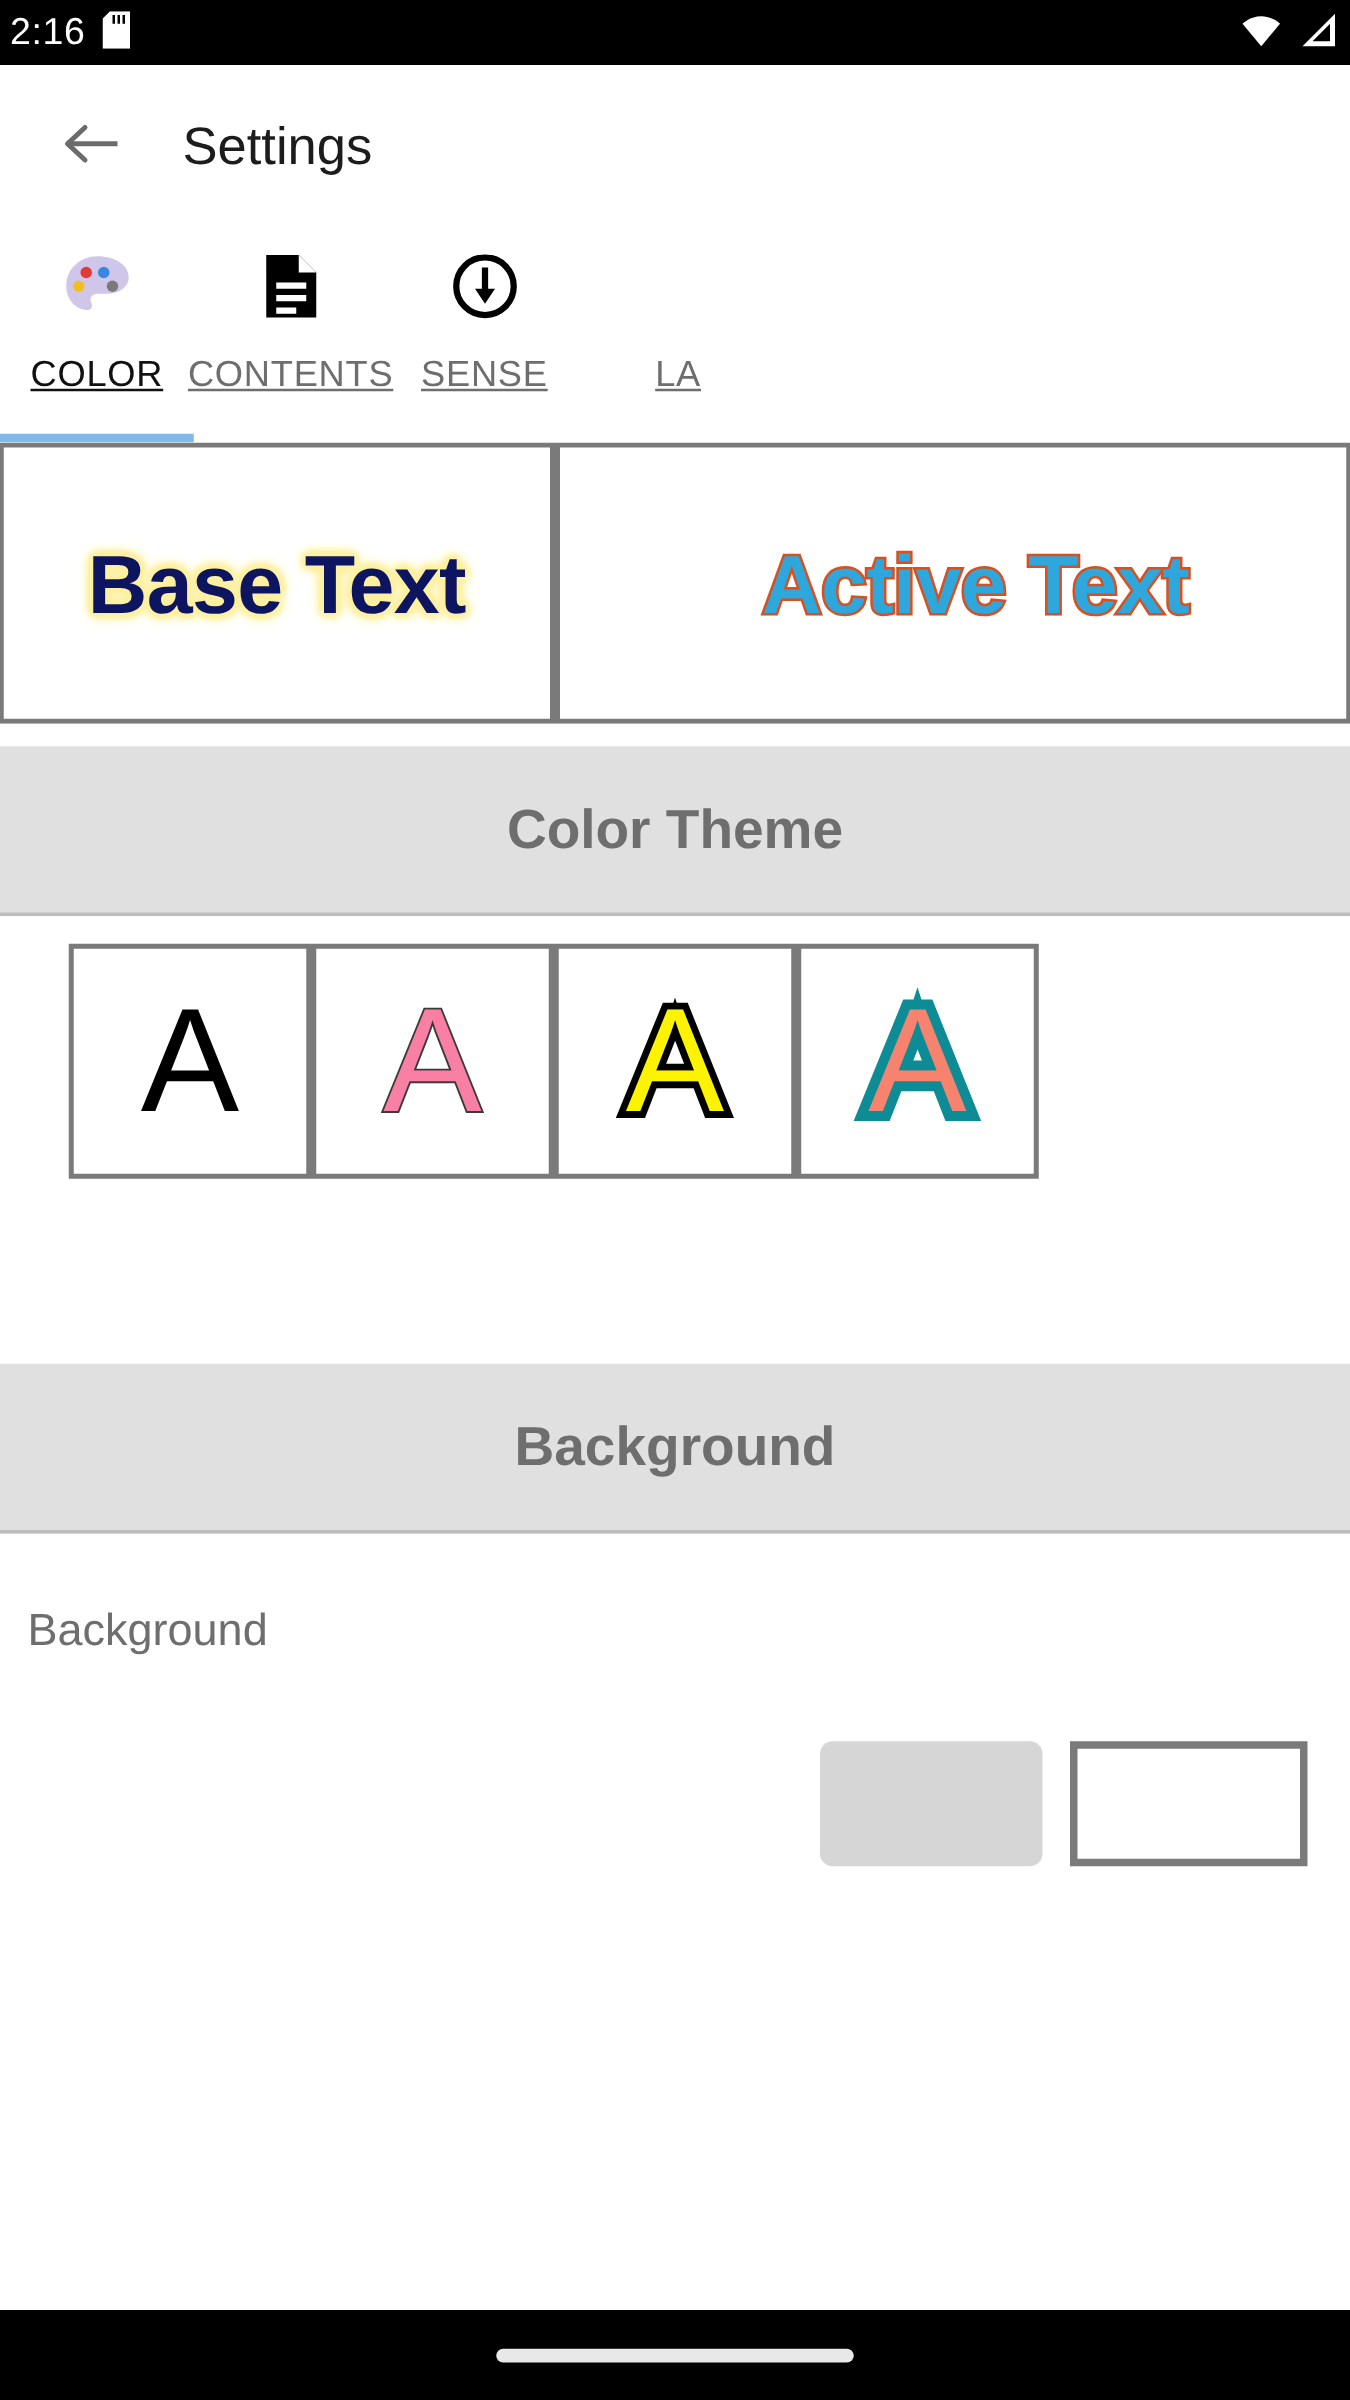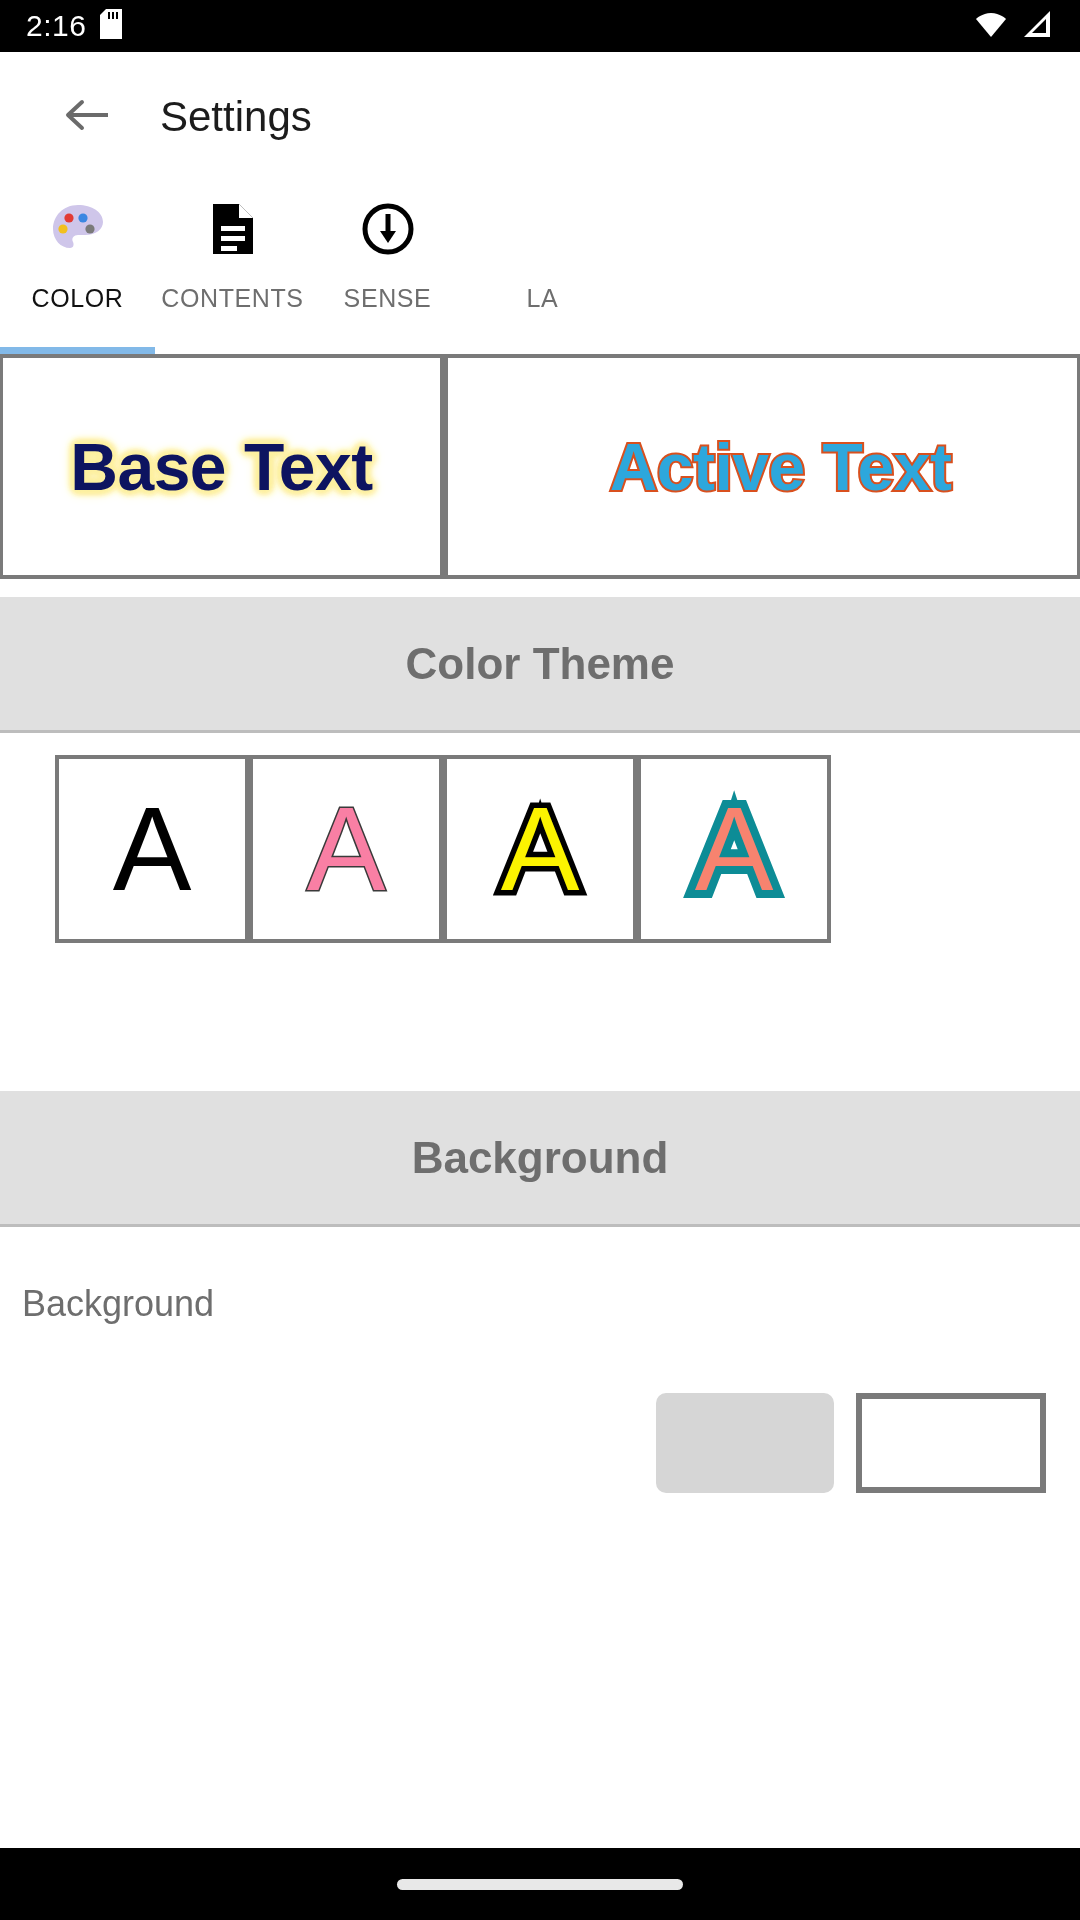--- a/index.html
+++ b/index.html
@@ -10,39 +10,39 @@
     overflow:hidden;
     position:relative;
   }
 
   
   #status-bar{
     height:52px;
     background:#000000;
     display:flex;
     align-items:center;
-    padding:0 26px;
+    padding:0 8px;
     color:#ffffff;
   }
   #status-clock{
     font-size:30px;
     letter-spacing:.5px;
     font-weight:400;
   }
   #status-left-icons{ display:flex; align-items:center; gap:12px; margin-left:14px; }
   #status-spacer{ flex:1; }
   #status-right-icons{ display:flex; align-items:center; gap:14px; }
 
   
   #app-bar{
     height:130px;
     background:#ffffff;
     display:flex;
     align-items:center;
-    padding-left:52px;
+    padding-left:38px;
   }
   #back-button{
     width:72px;height:72px;
     display:flex;align-items:center;justify-content:center;
     cursor:pointer;
   }
   #app-title{
     font-size:42px;
     color:#1c1c1c;
     margin-left:36px;
@@ -68,24 +68,25 @@
     justify-content:flex-start;
     padding-top:18px;
     cursor:pointer;
   }
   .tab-icon{
     height:58px;
     display:flex;align-items:center;justify-content:center;
     margin-bottom:26px;
   }
   .tab-label{
-    font-size:25px;
+    font-size:29px;
     letter-spacing:.6px;
     color:#6e6e6e;
     white-space:nowrap;
+    text-decoration:underline;
   }
   .tab.active .tab-label{ color:#111111; }
   #tab-indicator{
     position:absolute;
     left:0; bottom:0;
     width:155px;height:7px;
     background:#82b9e8;
   }
 
   

